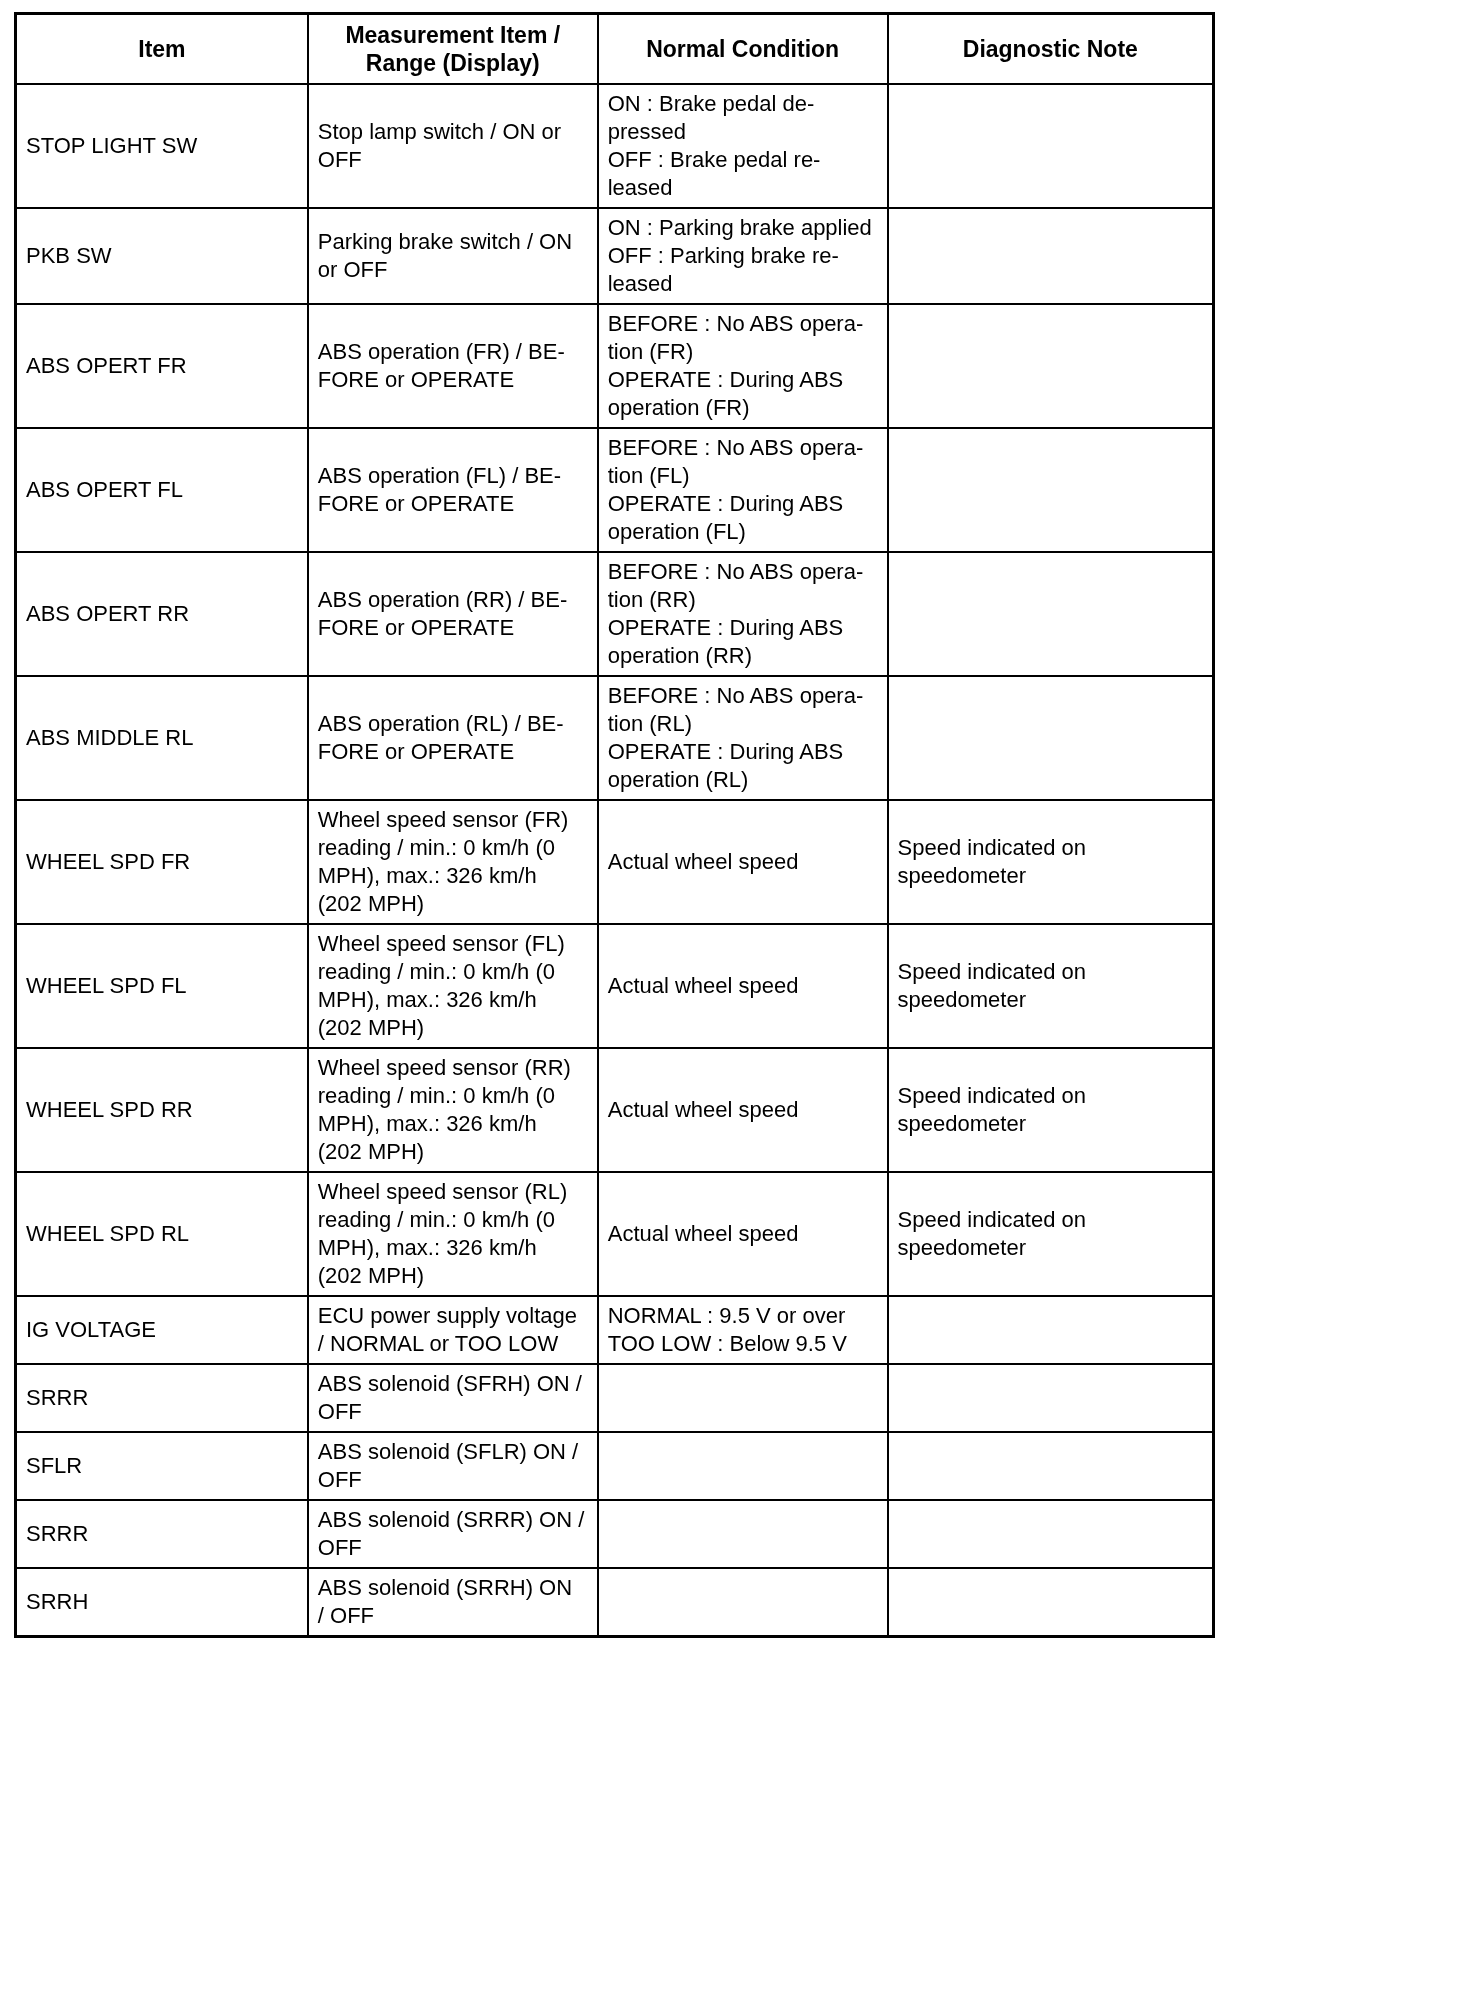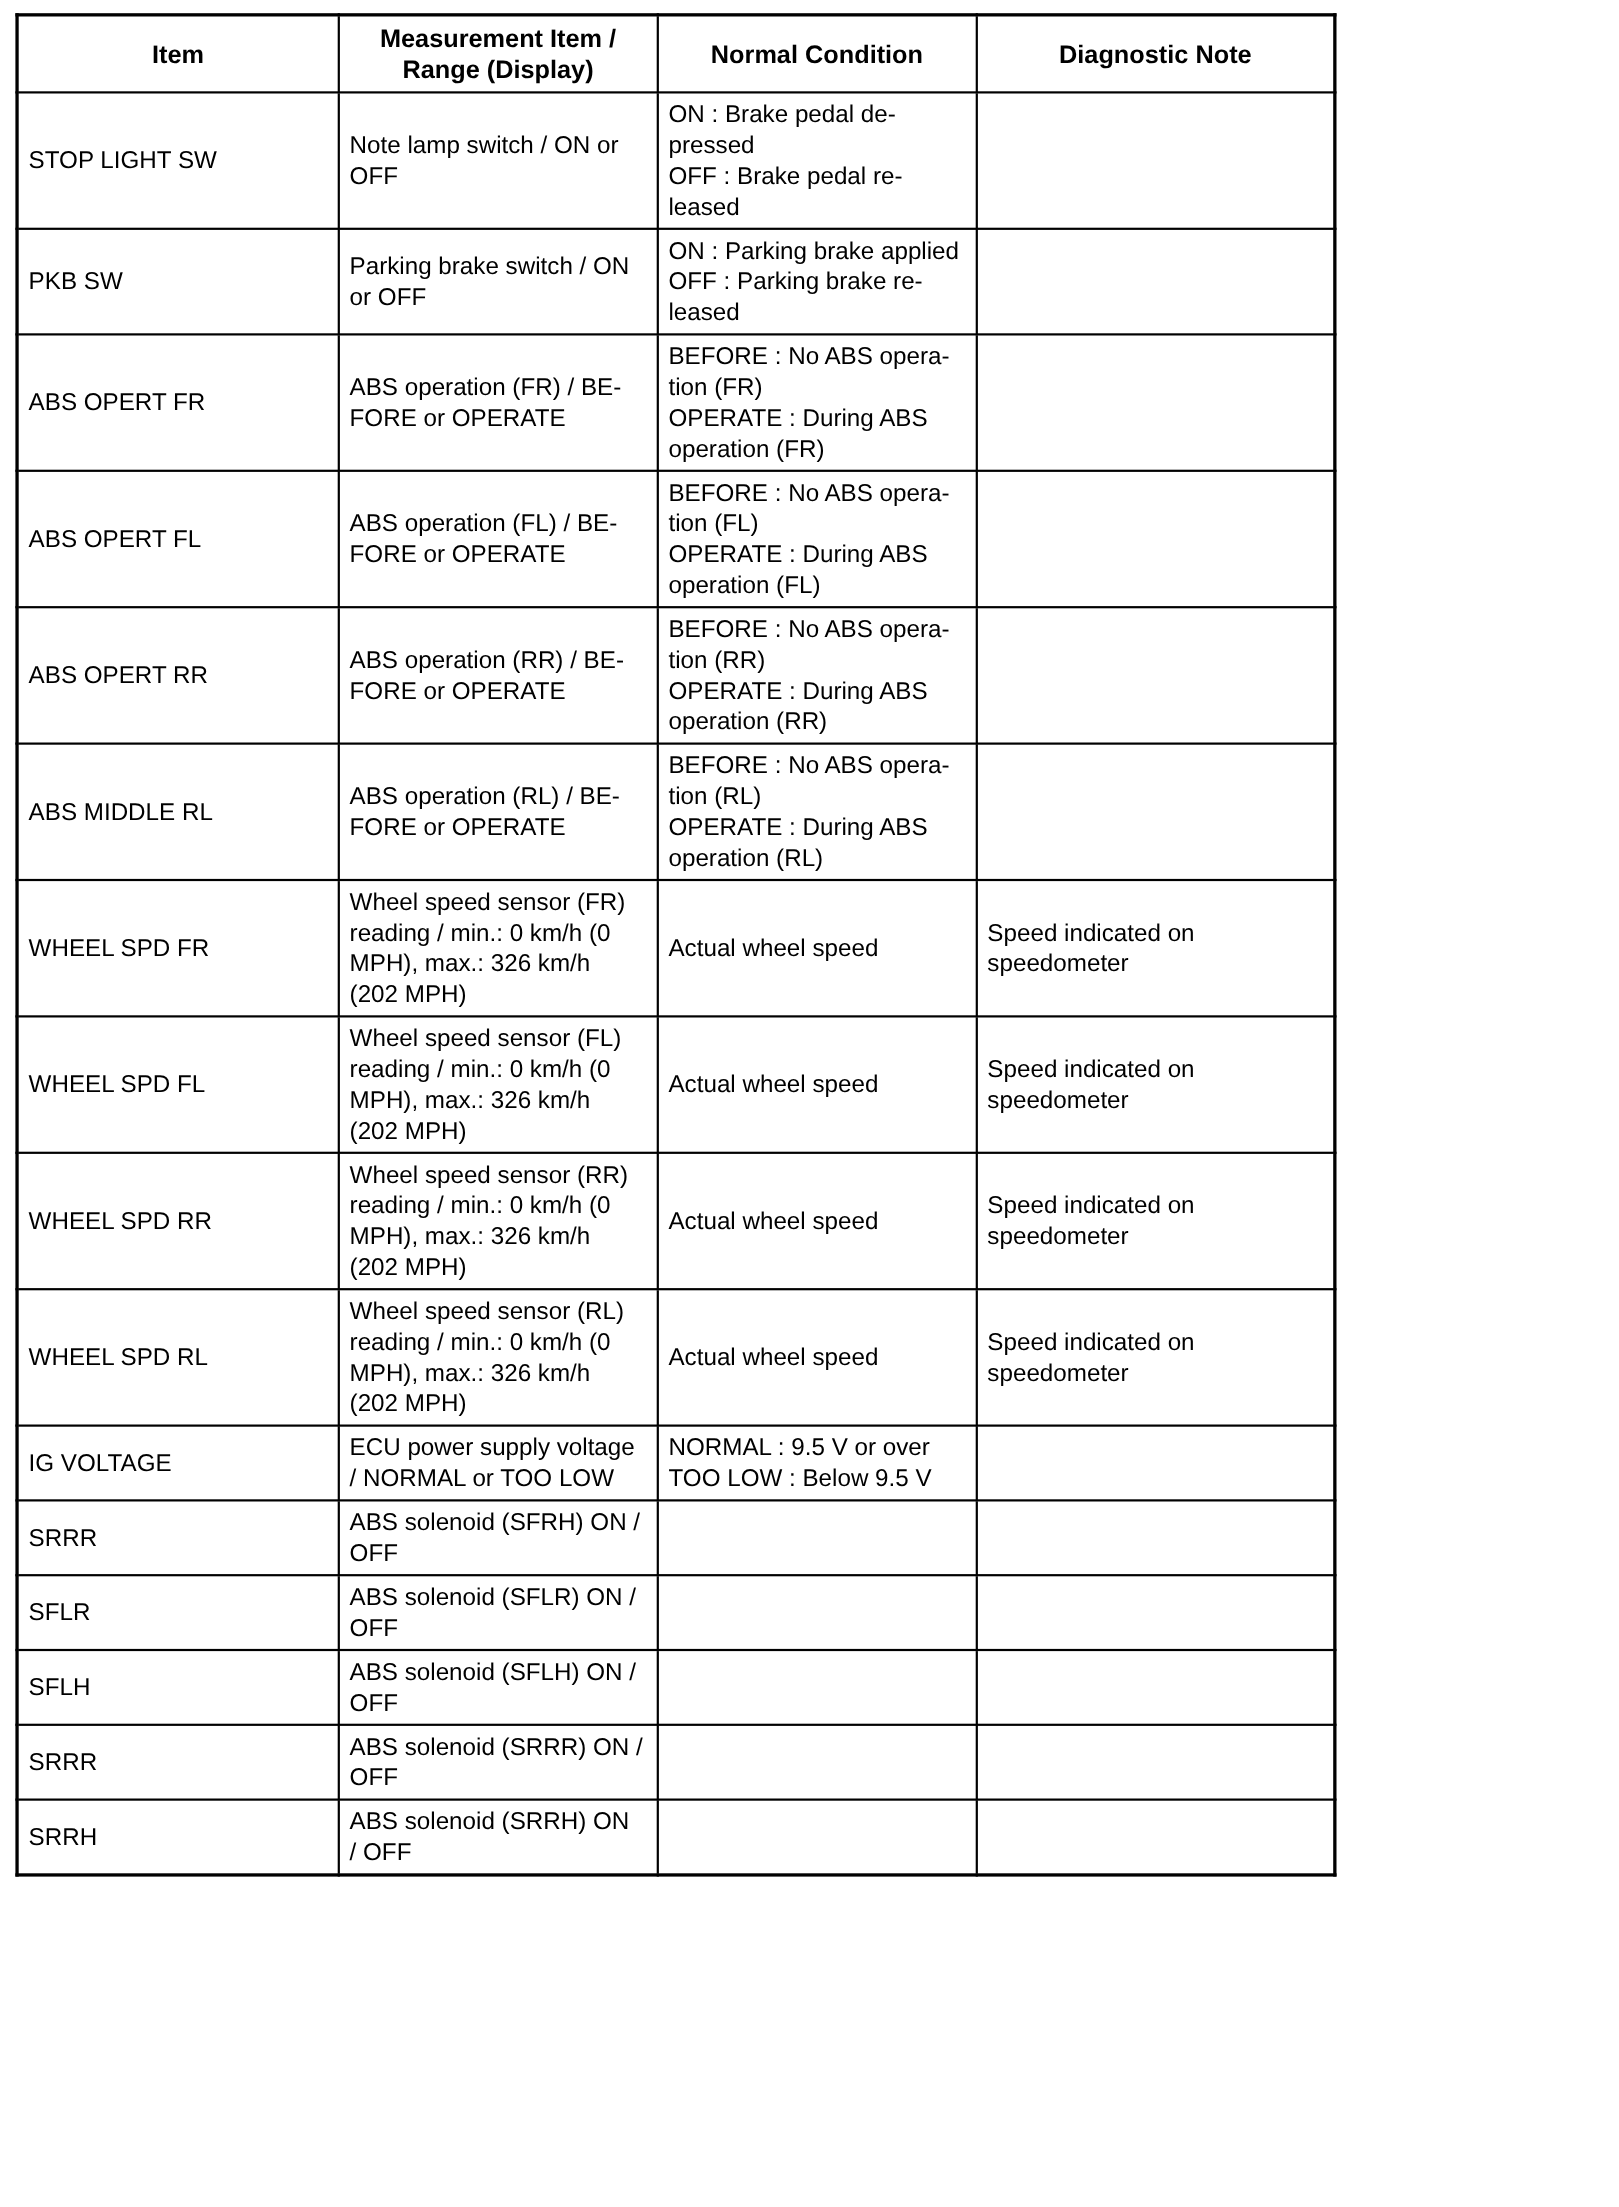--- a/index.html
+++ b/index.html
@@ -69,21 +69,21 @@
         <th>Item</th>
         <th>Measurement Item /
 Range (Display)</th>
         <th>Normal Condition</th>
         <th>Diagnostic Note</th>
       </tr>
     </thead>
     <tbody>
         <tr class="body-row">
     <td class="cell">STOP LIGHT SW</td>
-    <td class="cell">Note lamp switch / ON or
+    <td class="cell">Stop lamp switch / ON or
 OFF</td>
     <td class="cell">ON : Brake pedal de-
 pressed
 OFF : Brake pedal re-
 leased</td>
     <td class="cell"></td>
   </tr>
         <tr class="body-row">
     <td class="cell">PKB SW</td>
     <td class="cell">Parking brake switch / ON
@@ -189,27 +189,20 @@
     <td class="cell"></td>
   </tr>
         <tr class="body-row">
     <td class="cell">SFLR</td>
     <td class="cell">ABS solenoid (SFLR) ON /
 OFF</td>
     <td class="cell"></td>
     <td class="cell"></td>
   </tr>
         <tr class="body-row">
-    <td class="cell">SFLH</td>
-    <td class="cell">ABS solenoid (SFLH) ON /
-OFF</td>
-    <td class="cell"></td>
-    <td class="cell"></td>
-  </tr>
-        <tr class="body-row">
     <td class="cell">SRRR</td>
     <td class="cell">ABS solenoid (SRRR) ON /
 OFF</td>
     <td class="cell"></td>
     <td class="cell"></td>
   </tr>
         <tr class="body-row">
     <td class="cell">SRRH</td>
     <td class="cell">ABS solenoid (SRRH) ON
 / OFF</td>

